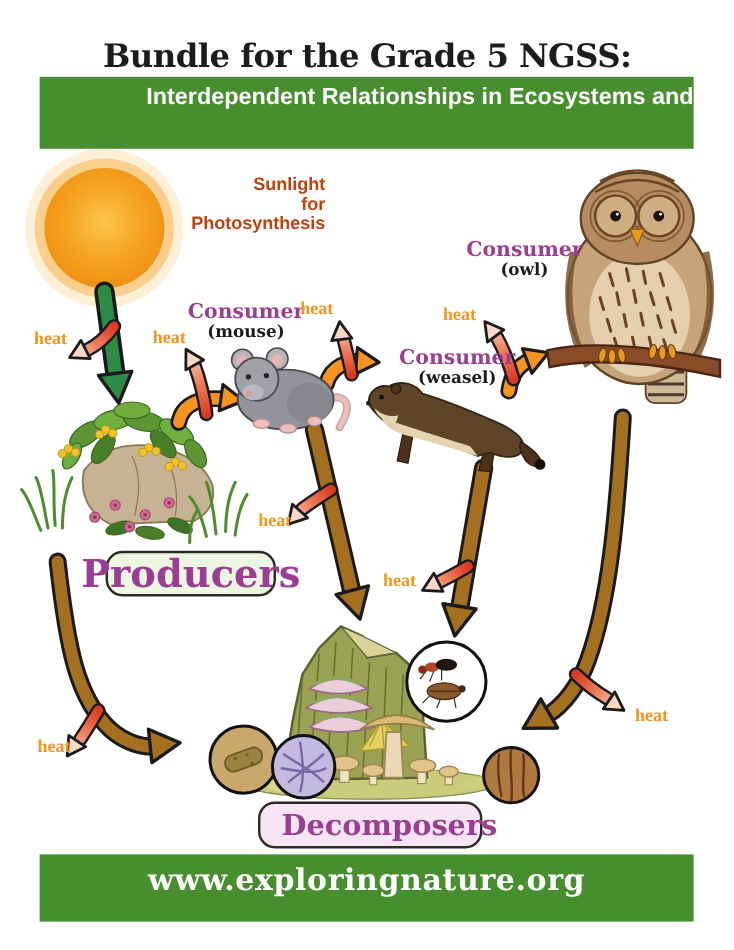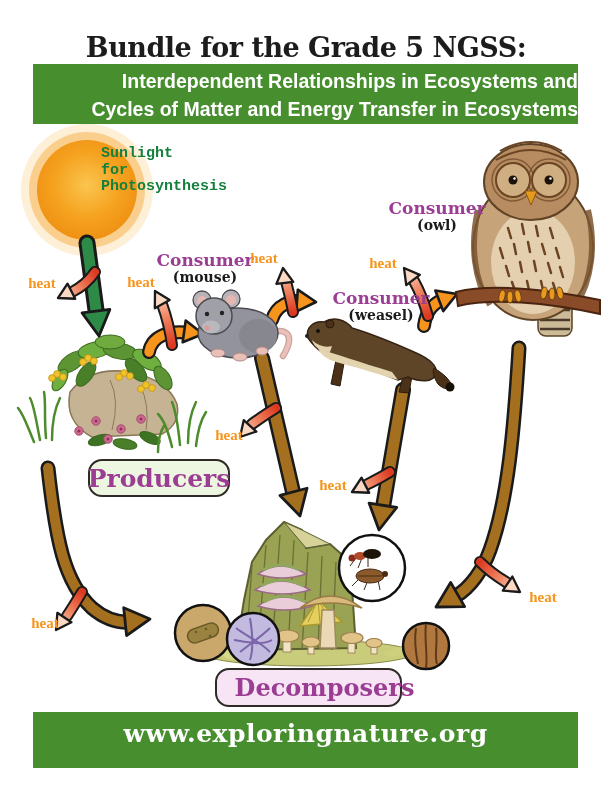--- a/index.html
+++ b/index.html
@@ -5,28 +5,28 @@
   html,body{margin:0;padding:0;background:#ffffff;}
   .page{position:relative;width:612px;height:792px;background:#ffffff;overflow:hidden;
         font-family:"Liberation Sans",sans-serif;border-radius:18px;}
   .abs{position:absolute;}
   .title{left:0;right:0;top:32px;text-align:center;
          font-family:"DejaVu Serif",serif;font-weight:bold;font-size:27px;
          color:#1c1c1c;letter-spacing:-0.5px;}
   .banner{left:33px;top:64px;width:545px;height:60px;background:#478f2e;
           color:#ffffff;font-weight:bold;font-size:19.5px;line-height:28px;
           text-align:right;padding-top:3px;box-sizing:border-box;}
-  .sun-label{left:186px;top:146px;transform:translateX(-50%);width:170px;text-align:left;
-             font-family:Liberation Mono, monospace;font-weight:bold;font-size:15px;
-             line-height:16.5px;color:#15803d;}
+  .sun-label{left:186px;top:146px;transform:translateX(-50%);width:170px;text-align:right;
+             font-family:Liberation Sans, sans-serif;font-weight:bold;font-size:15px;
+             line-height:16.5px;color:#c2410c;}
   .gbox{display:flex;align-items:center;justify-content:center;
         border:2.5px solid #2e2a26;border-radius:14px;
         font-family:"DejaVu Serif",serif;font-weight:bold;color:#9c3d94;box-sizing:border-box;}
   .box-consumers{left:273px;top:141px;width:160px;height:53px;background:#fcecd9;font-size:26px;}
-  .box-producers{left:88px;top:459px;width:142px;height:38px;background:#edf6e0;font-size:25px;}
+  .box-producers{left:88px;top:459px;width:142px;height:38px;background:#edf6e0;font-size:32px;}
   .box-decomposers{left:215px;top:668px;width:187px;height:39px;background:#f7e5f5;font-size:24px;padding-left:32px;}
   .consumer-label{transform:translateX(-50%);text-align:center;line-height:17px;}
   .consumer-label .role{display:block;font-family:"DejaVu Serif",serif;font-weight:bold;
                         font-size:17px;color:#9c3d94;}
   .consumer-label .species{display:block;font-family:"DejaVu Serif",serif;font-weight:bold;
                            font-size:14px;color:#1a1a1a;text-align:center;}
   .heat{transform:translate(-50%,-50%);font-family:Liberation Serif, serif;font-weight:bold;
         font-size:15px;color:#f7941d;white-space:nowrap;}
   .footer{left:33px;top:712px;width:545px;height:56px;background:#478f2e;
           color:#ffffff;text-align:center;font-family:"DejaVu Serif",serif;
@@ -398,21 +398,20 @@
         <ellipse cx="552" cy="294" rx="3" ry="6"></ellipse>
         <ellipse cx="560" cy="293" rx="3" ry="6" transform="rotate(-12 560 293)"></ellipse>
       </g>
     </g>
   </svg>
 
   <div class="abs title">Bundle for the Grade 5 NGSS:</div>
 
   <div class="abs banner">
     <span>Interdependent Relationships in Ecosystems and</span><br>
-    <span>Cycles of Matter and Energy Transfer in Ecosystems</span>
   </div>
 
   <div class="abs sun-label">
     <span>Sunlight</span><br>
     <span>for</span><br>
     <span>Photosynthesis</span>
   </div>
 
   <div class="abs gbox box-producers">
     <span>Producers</span>

